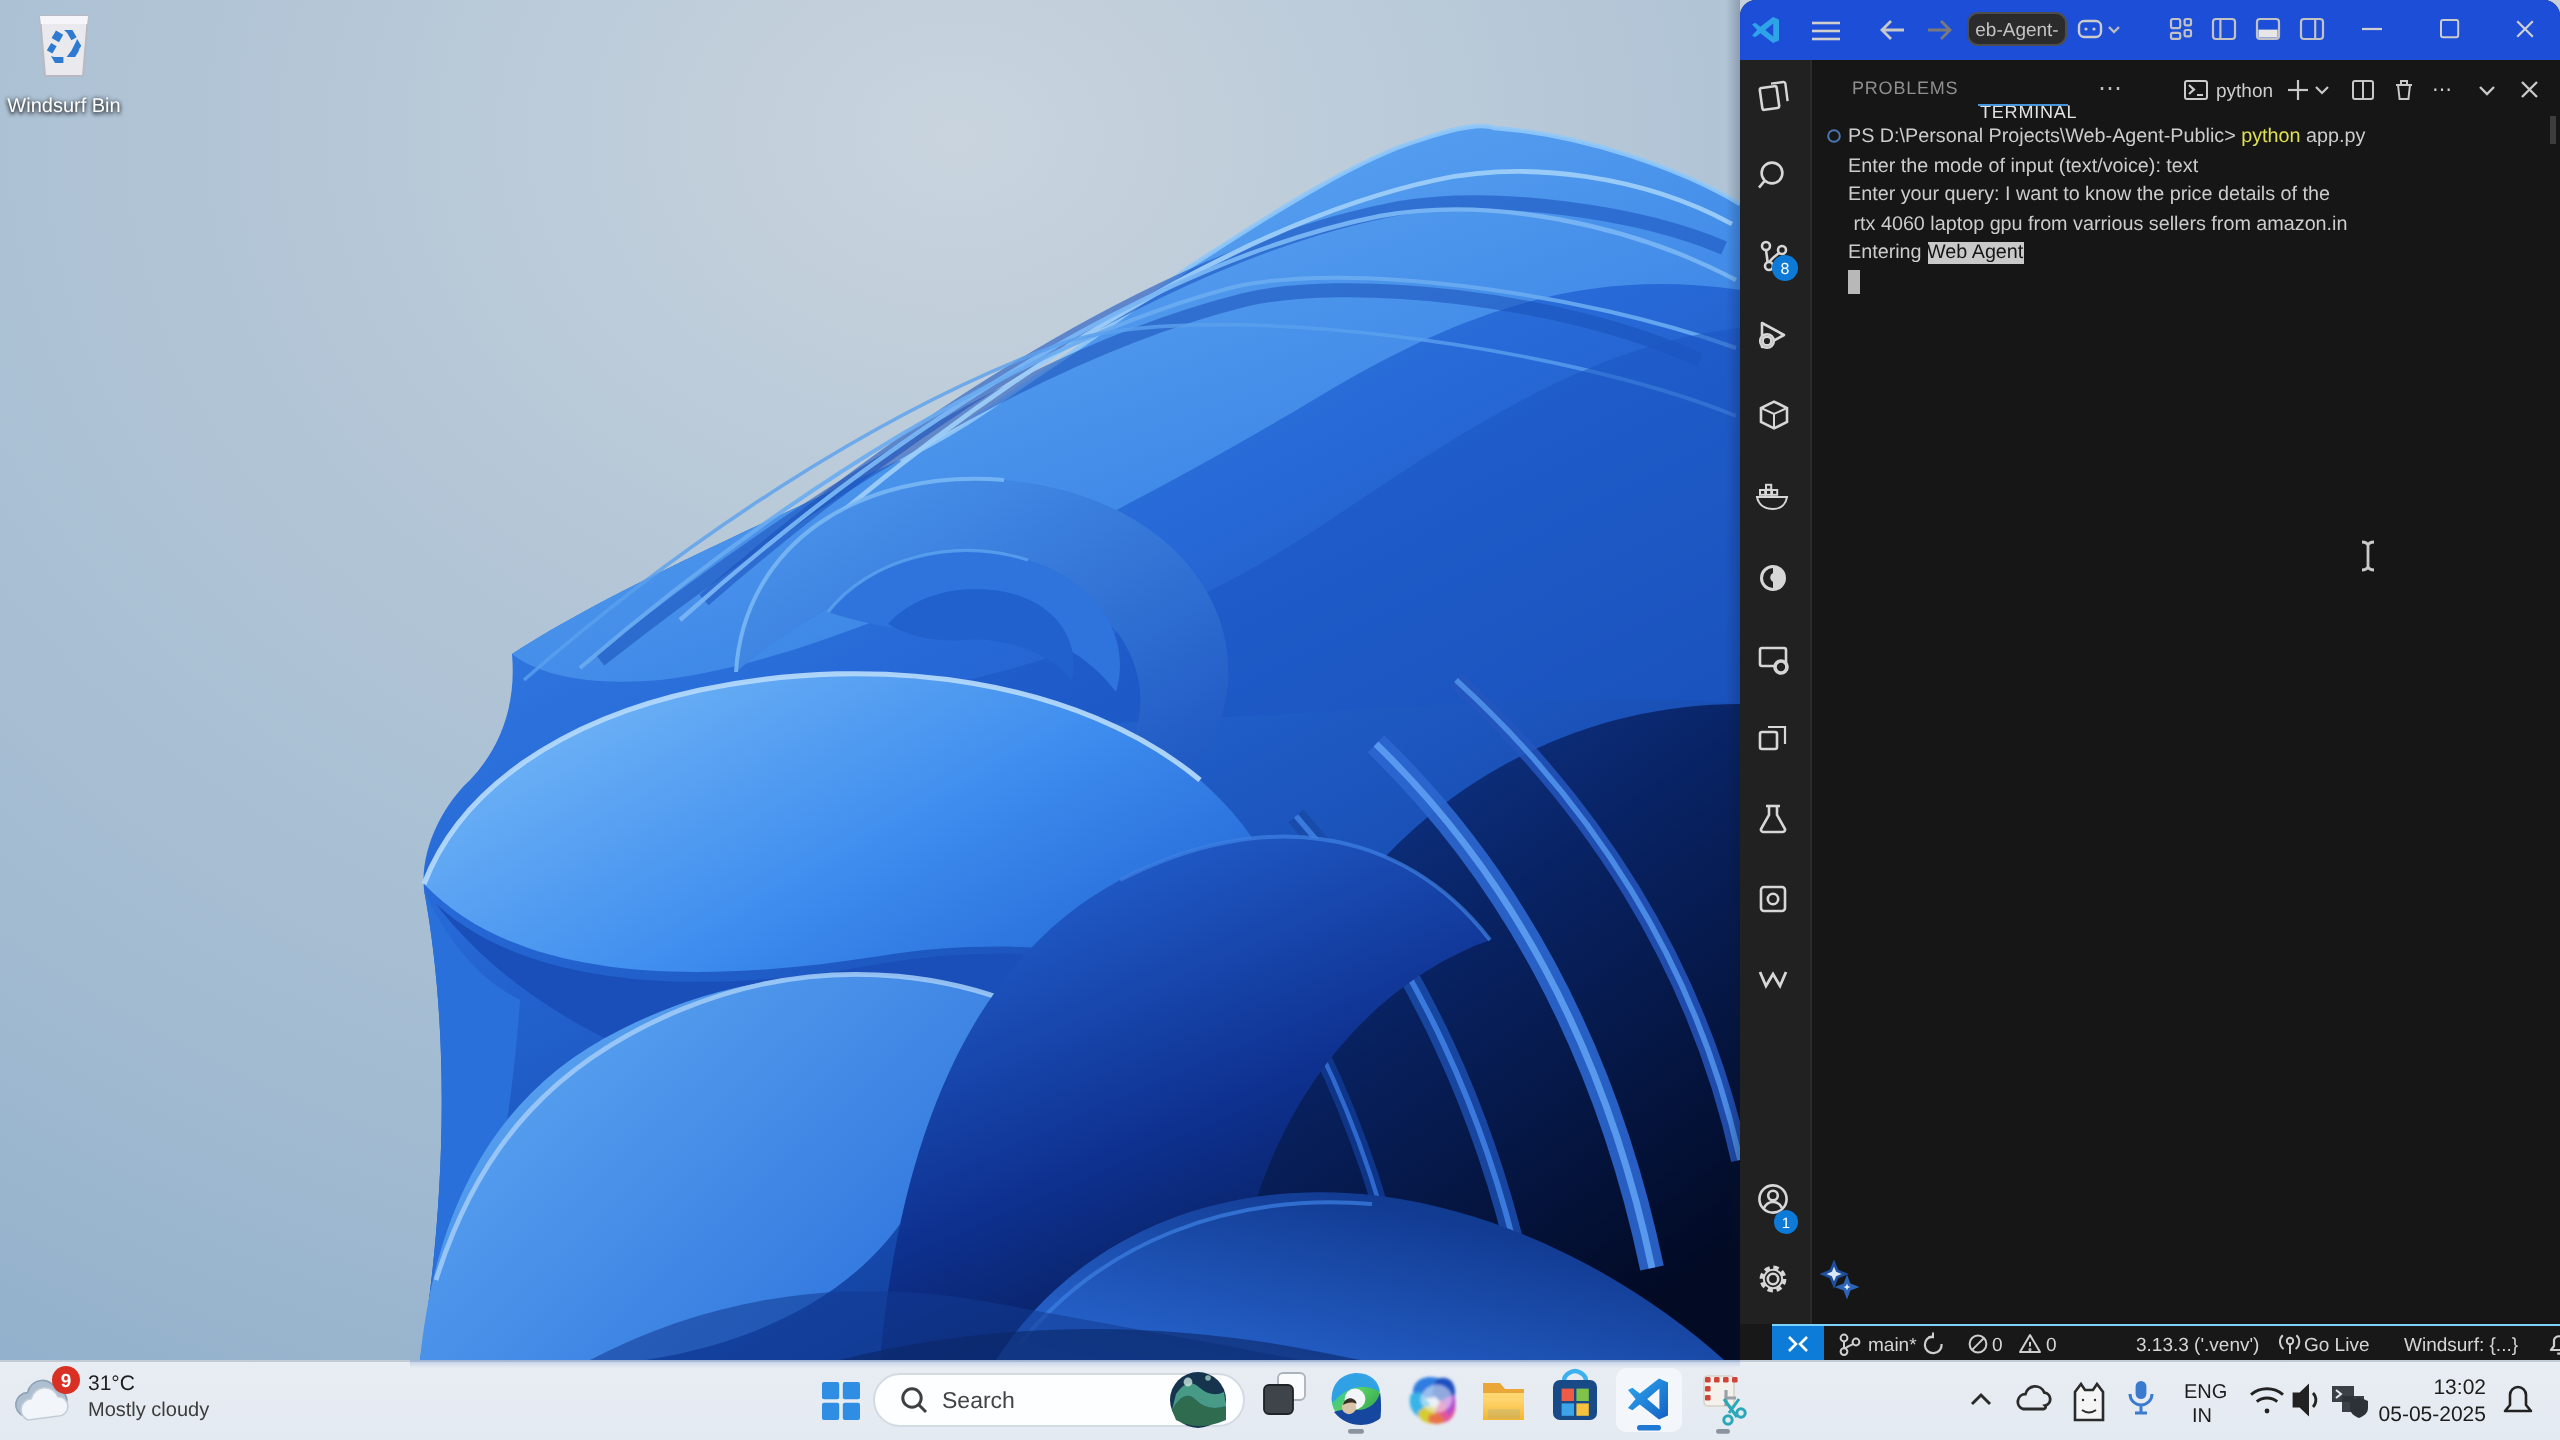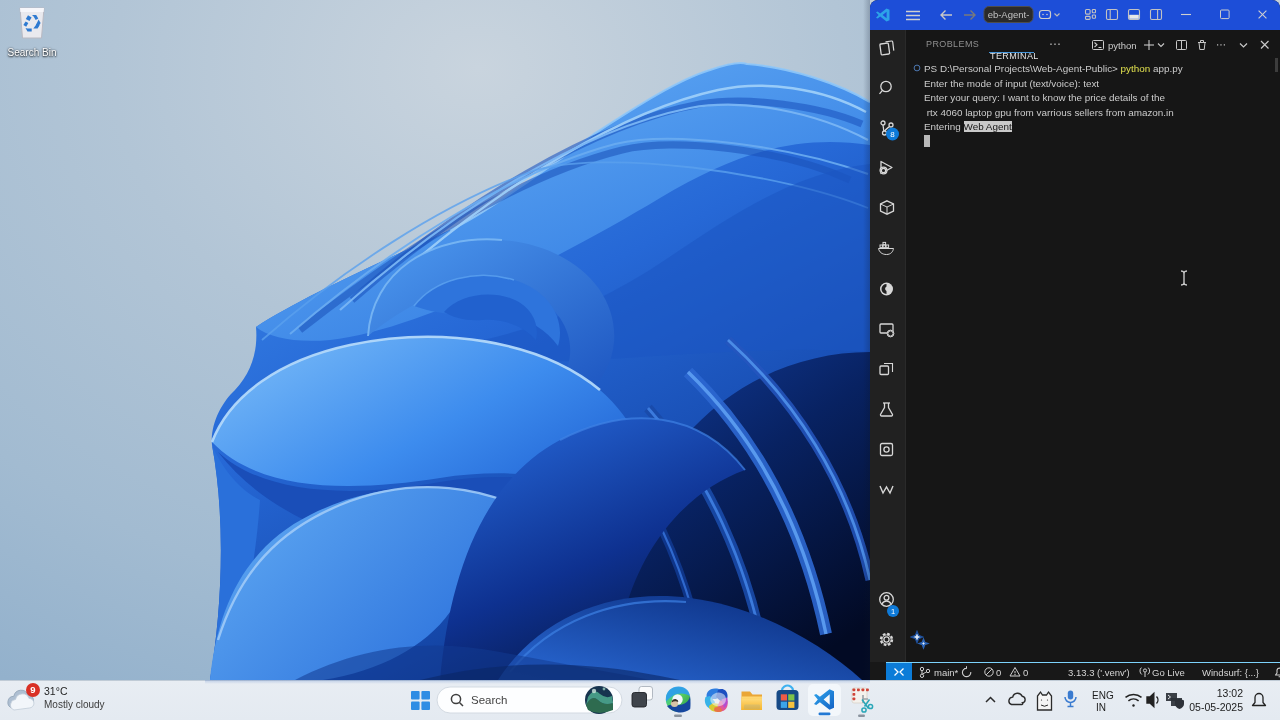--- a/index.html
+++ b/index.html
@@ -128,21 +128,21 @@
         <path d="M 5 3 L 29 3 L 28.6 7 L 5.4 7 Z" fill="#f6f6fa"></path>
         <g fill="#2e7ad1">
           <path d="M 17 10 l 4.2 0 2.1 3.6 -2.6 1.5 -2.1 -3.6 z"></path>
           <path d="M 13 10.2 l 3.6 2.2 -2.1 3.7 -3.7 -2.1 z"></path>
           <path d="M 10.6 16.5 l 2.7 1.6 -2.1 3.7 -2.8 -1.7 z"></path>
           <path d="M 12.4 23.5 l 4.3 0 0 3 -4.2 0 -2 -3.4 z"></path>
           <path d="M 18.3 23.5 l 4.3 0 1.9 -3.3 -2.6 -1.5 z"></path>
           <path d="M 23.6 14.5 l 2 3.4 -2.1 3.6 -2.6 -1.5 z"></path>
         </g>
       </svg>
-      <div class="lbl">Search Bin</div>
+      <div class="lbl">Windsurf Bin</div>
     </div>
   </div>
 
   <div id="vsc">
     <div id="titlebar">
       <svg width="410" height="30" viewBox="0 0 410 30">
 
         <g transform="translate(6,8)">
           <path d="M 10.5 0.5 L 13.5 1.8 L 13.5 12.2 L 10.5 13.5 L 4.2 8.6 L 1.6 10.6 L 0 9.8 L 2.6 7 L 0 4.2 L 1.6 3.4 L 4.2 5.4 Z M 10.6 3.8 L 6.6 7 L 10.6 10.2 Z" fill="#2da3e8"></path>
         </g>

